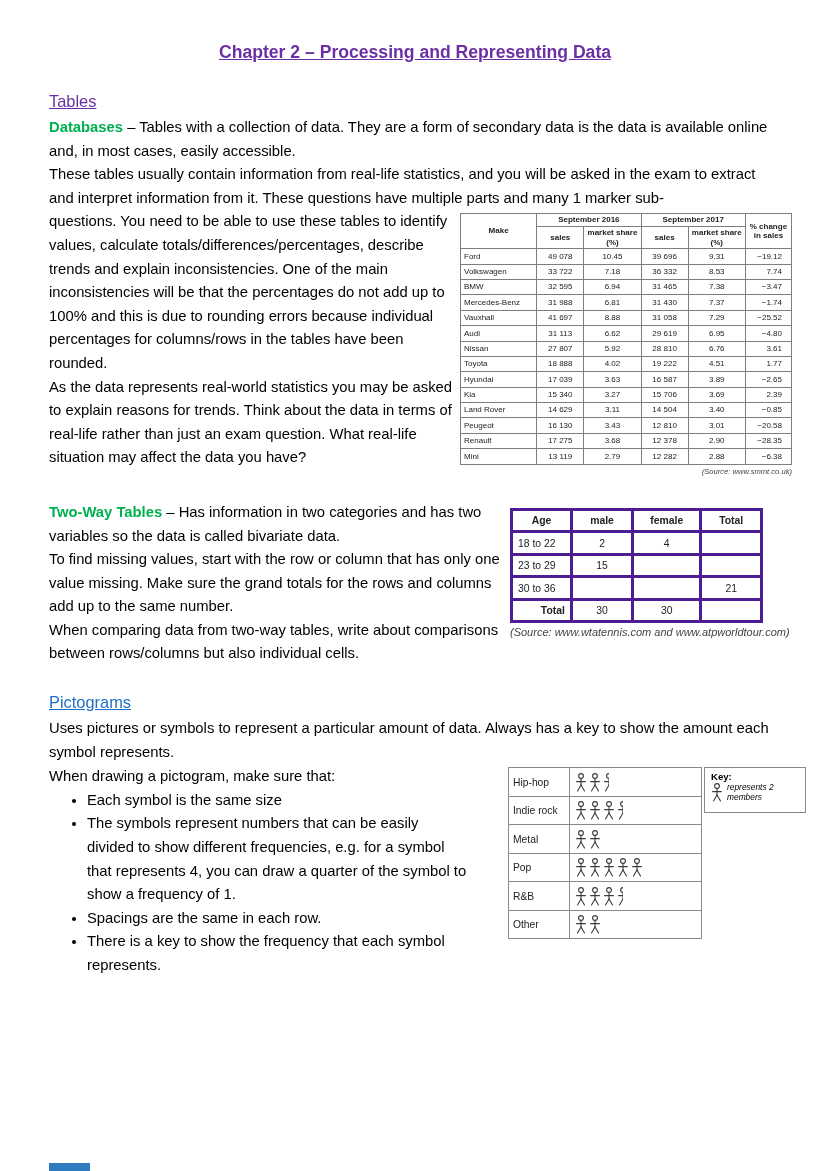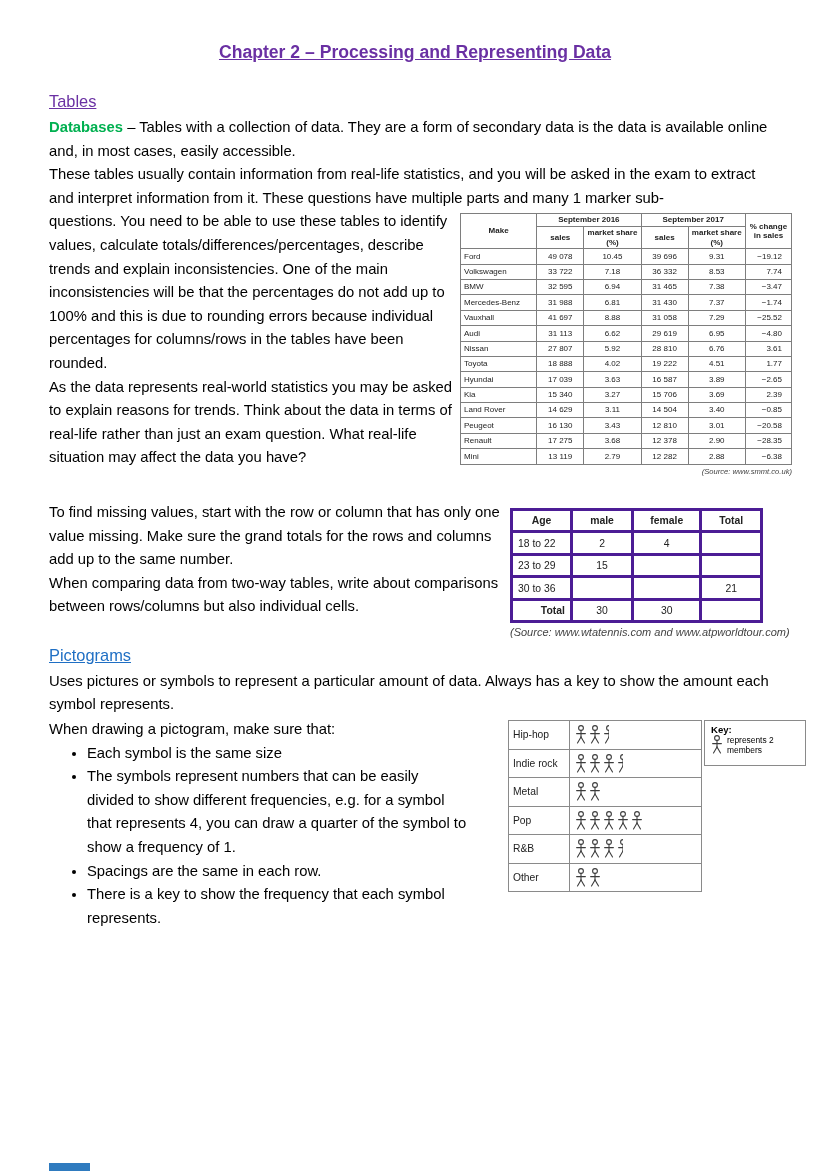--- a/index.html
+++ b/index.html
@@ -56,21 +56,21 @@
   .pictogram tr{height:28.5px;}
   .pictogram td{border:1px solid #8a8a8a;}
   .pictogram .pg-label{width:52px;padding:2px 4px;vertical-align:middle;}
   .pictogram .pg-figs{width:121px;padding:2px 5px;vertical-align:middle;white-space:nowrap;}
   .fig{vertical-align:middle;margin-right:2px;}
   .halffig{display:inline-block;width:6px;overflow:hidden;vertical-align:middle;}
 
   .key-box{position:absolute;left:655px;top:2px;width:102px;height:46px;
            border:1px solid #8a8a8a;padding:3px 6px;box-sizing:border-box;}
   .key-title{font-size:9.6px;font-weight:bold;}
-  .key-row{display:flex;align-items:flex-start;gap:2px;}
+  .key-row{display:flex;align-items:flex-end;gap:2px;font-style:italic;}
   .key-text{font-size:8.4px;}
 
   .cropped-next{position:absolute;left:49px;top:1163px;width:41px;height:8px;background:#2f7bbf;}
 </style>
 </head>
 <body>
 
 <div class="page">
   <div class="content">
 
@@ -227,20 +227,21 @@
                 <td class="chg">−6.38</td>
               </tr>
             </tbody>
           </table>
         <div class="src">(Source: www.smmt.co.uk)</div>
       </div>
     </div>
 
     <div class="twoway-wrap">
       <div class="narrow2">
+        <p><span class="green">Two-Way Tables</span><span> – Has information in two categories and has two variables so the data is called bivariate data.</span></p>
         <p>To find missing values, start with the row or column that has only one value missing. Make sure the grand totals for the rows and columns add up to the same number.</p>
         <p>When comparing data from two-way tables, write about comparisons between rows/columns but also individual cells.</p>
       </div>
       <div class="twoway-block">
         <table class="twoway" id="twoway-table">
             <tbody>
               <tr>
                 <th>Age</th>
                 <th>male</th>
                 <th>female</th>

